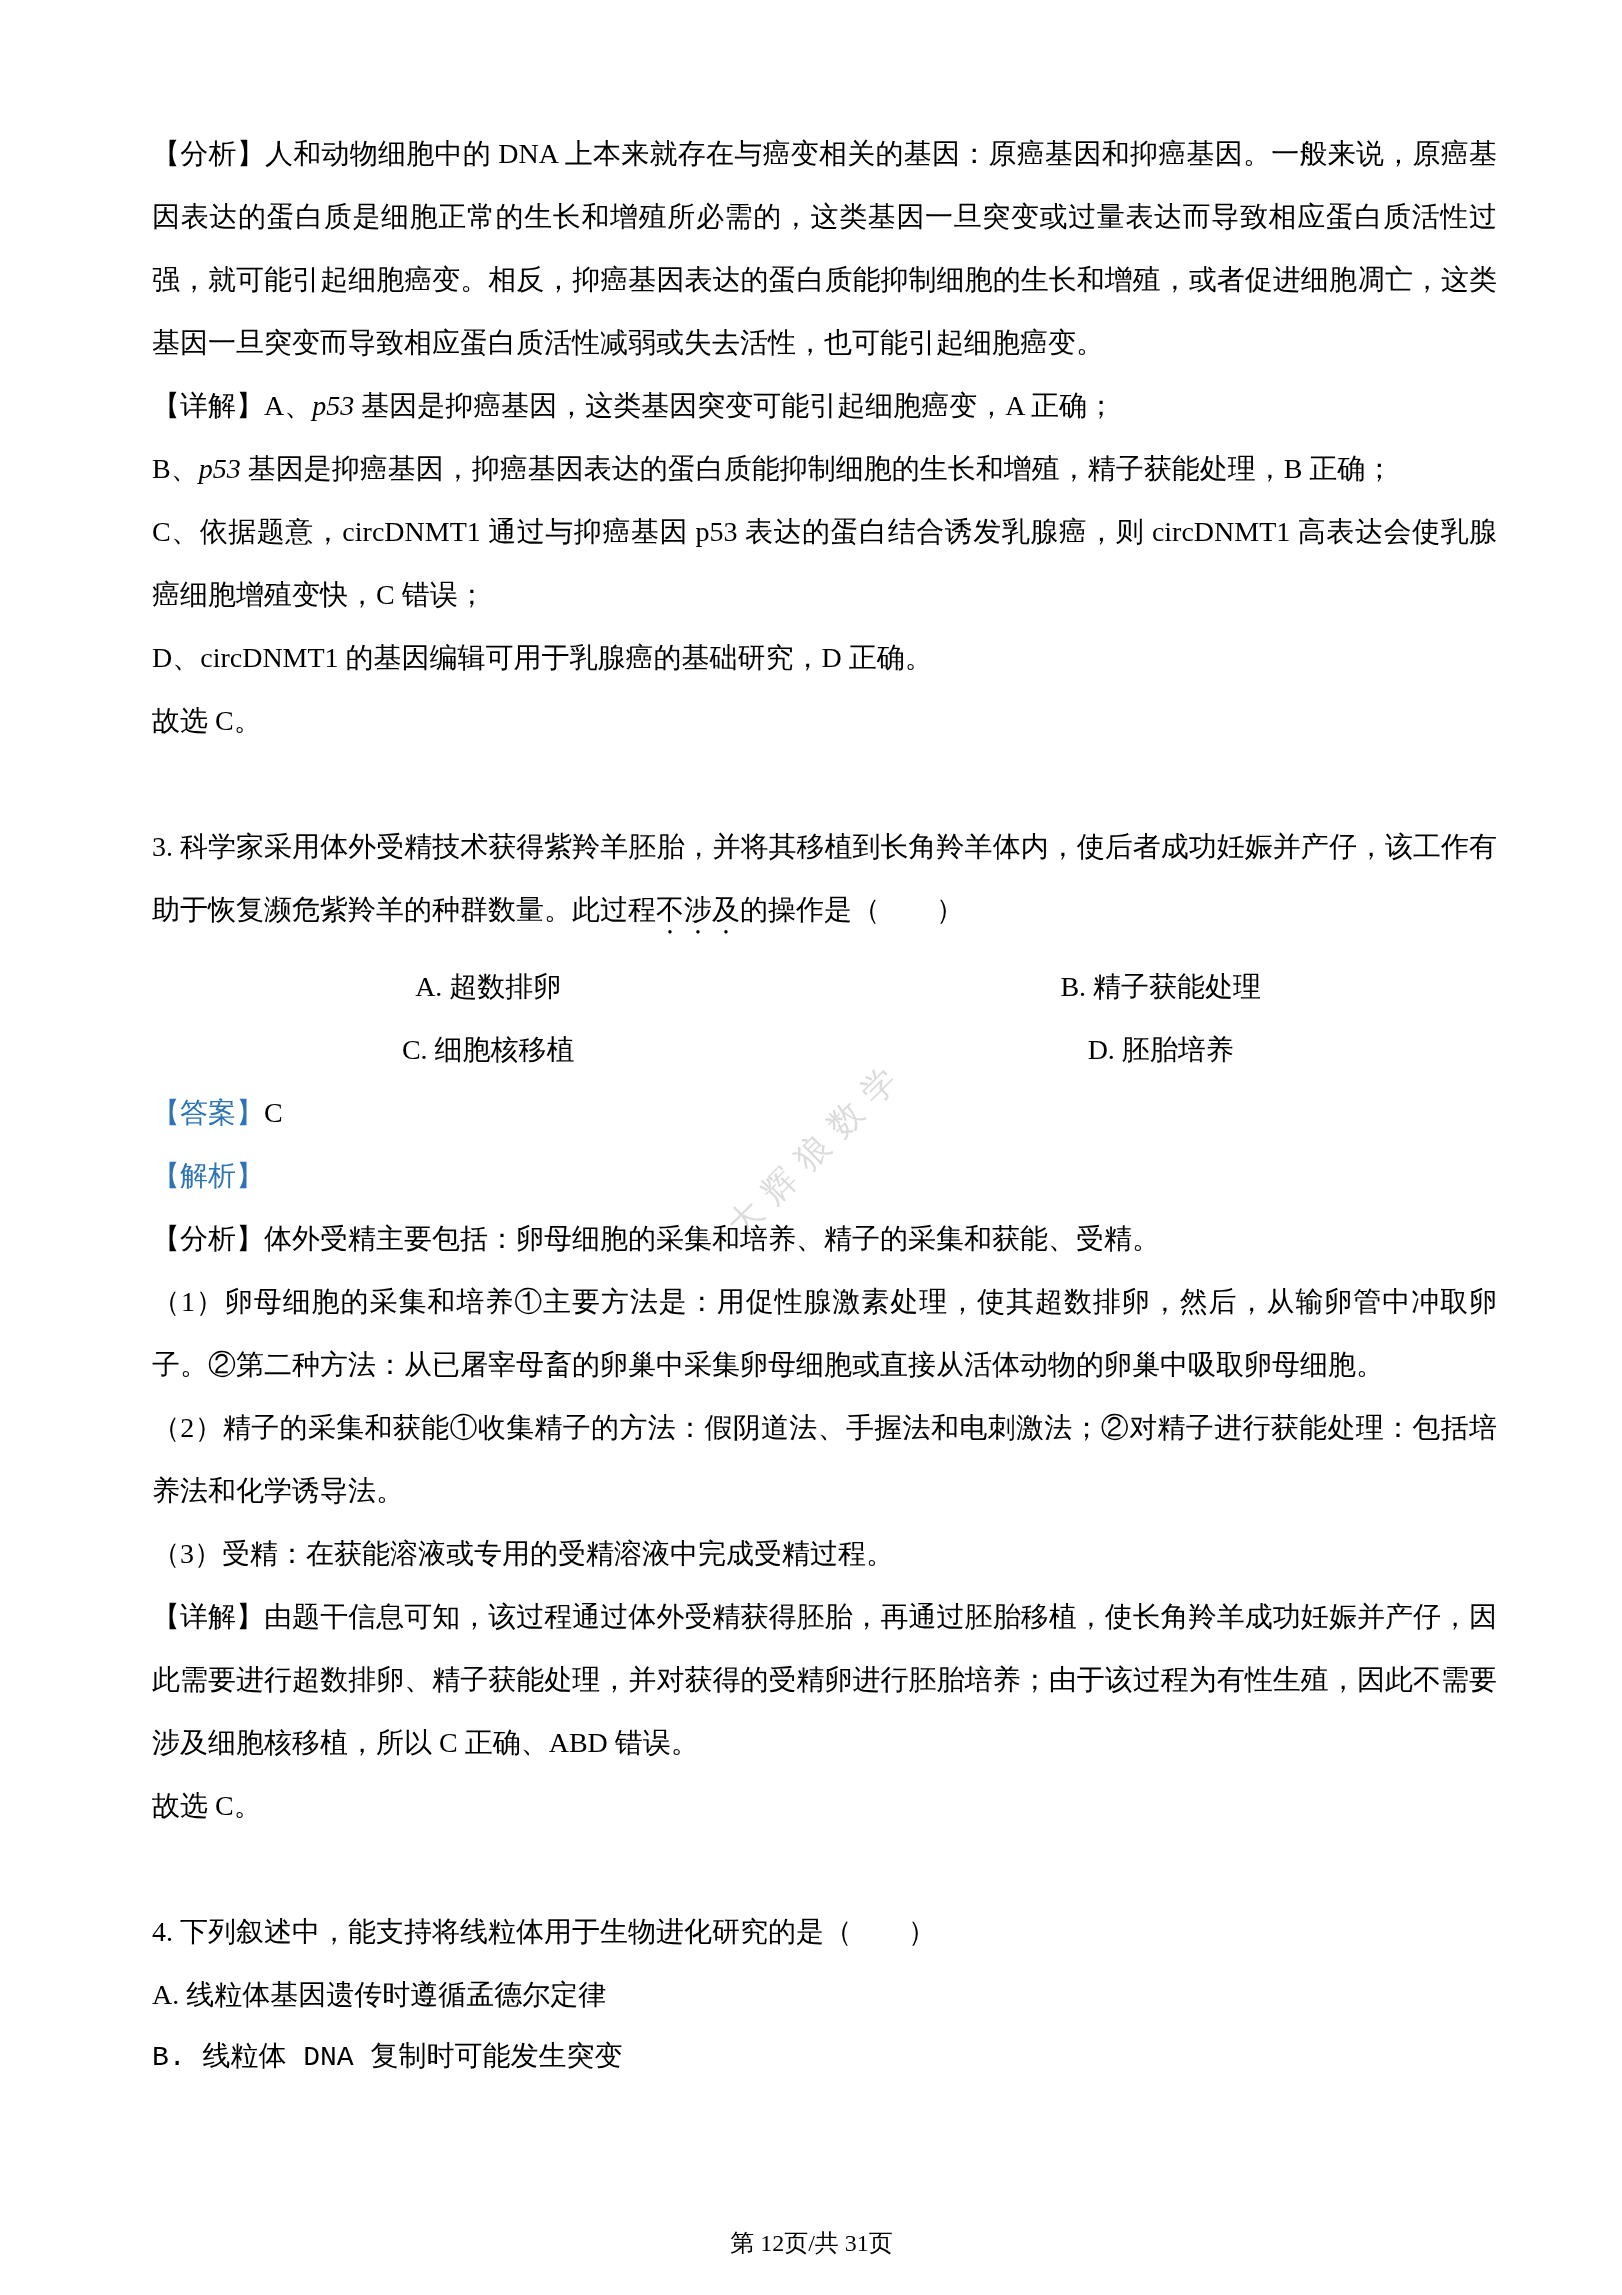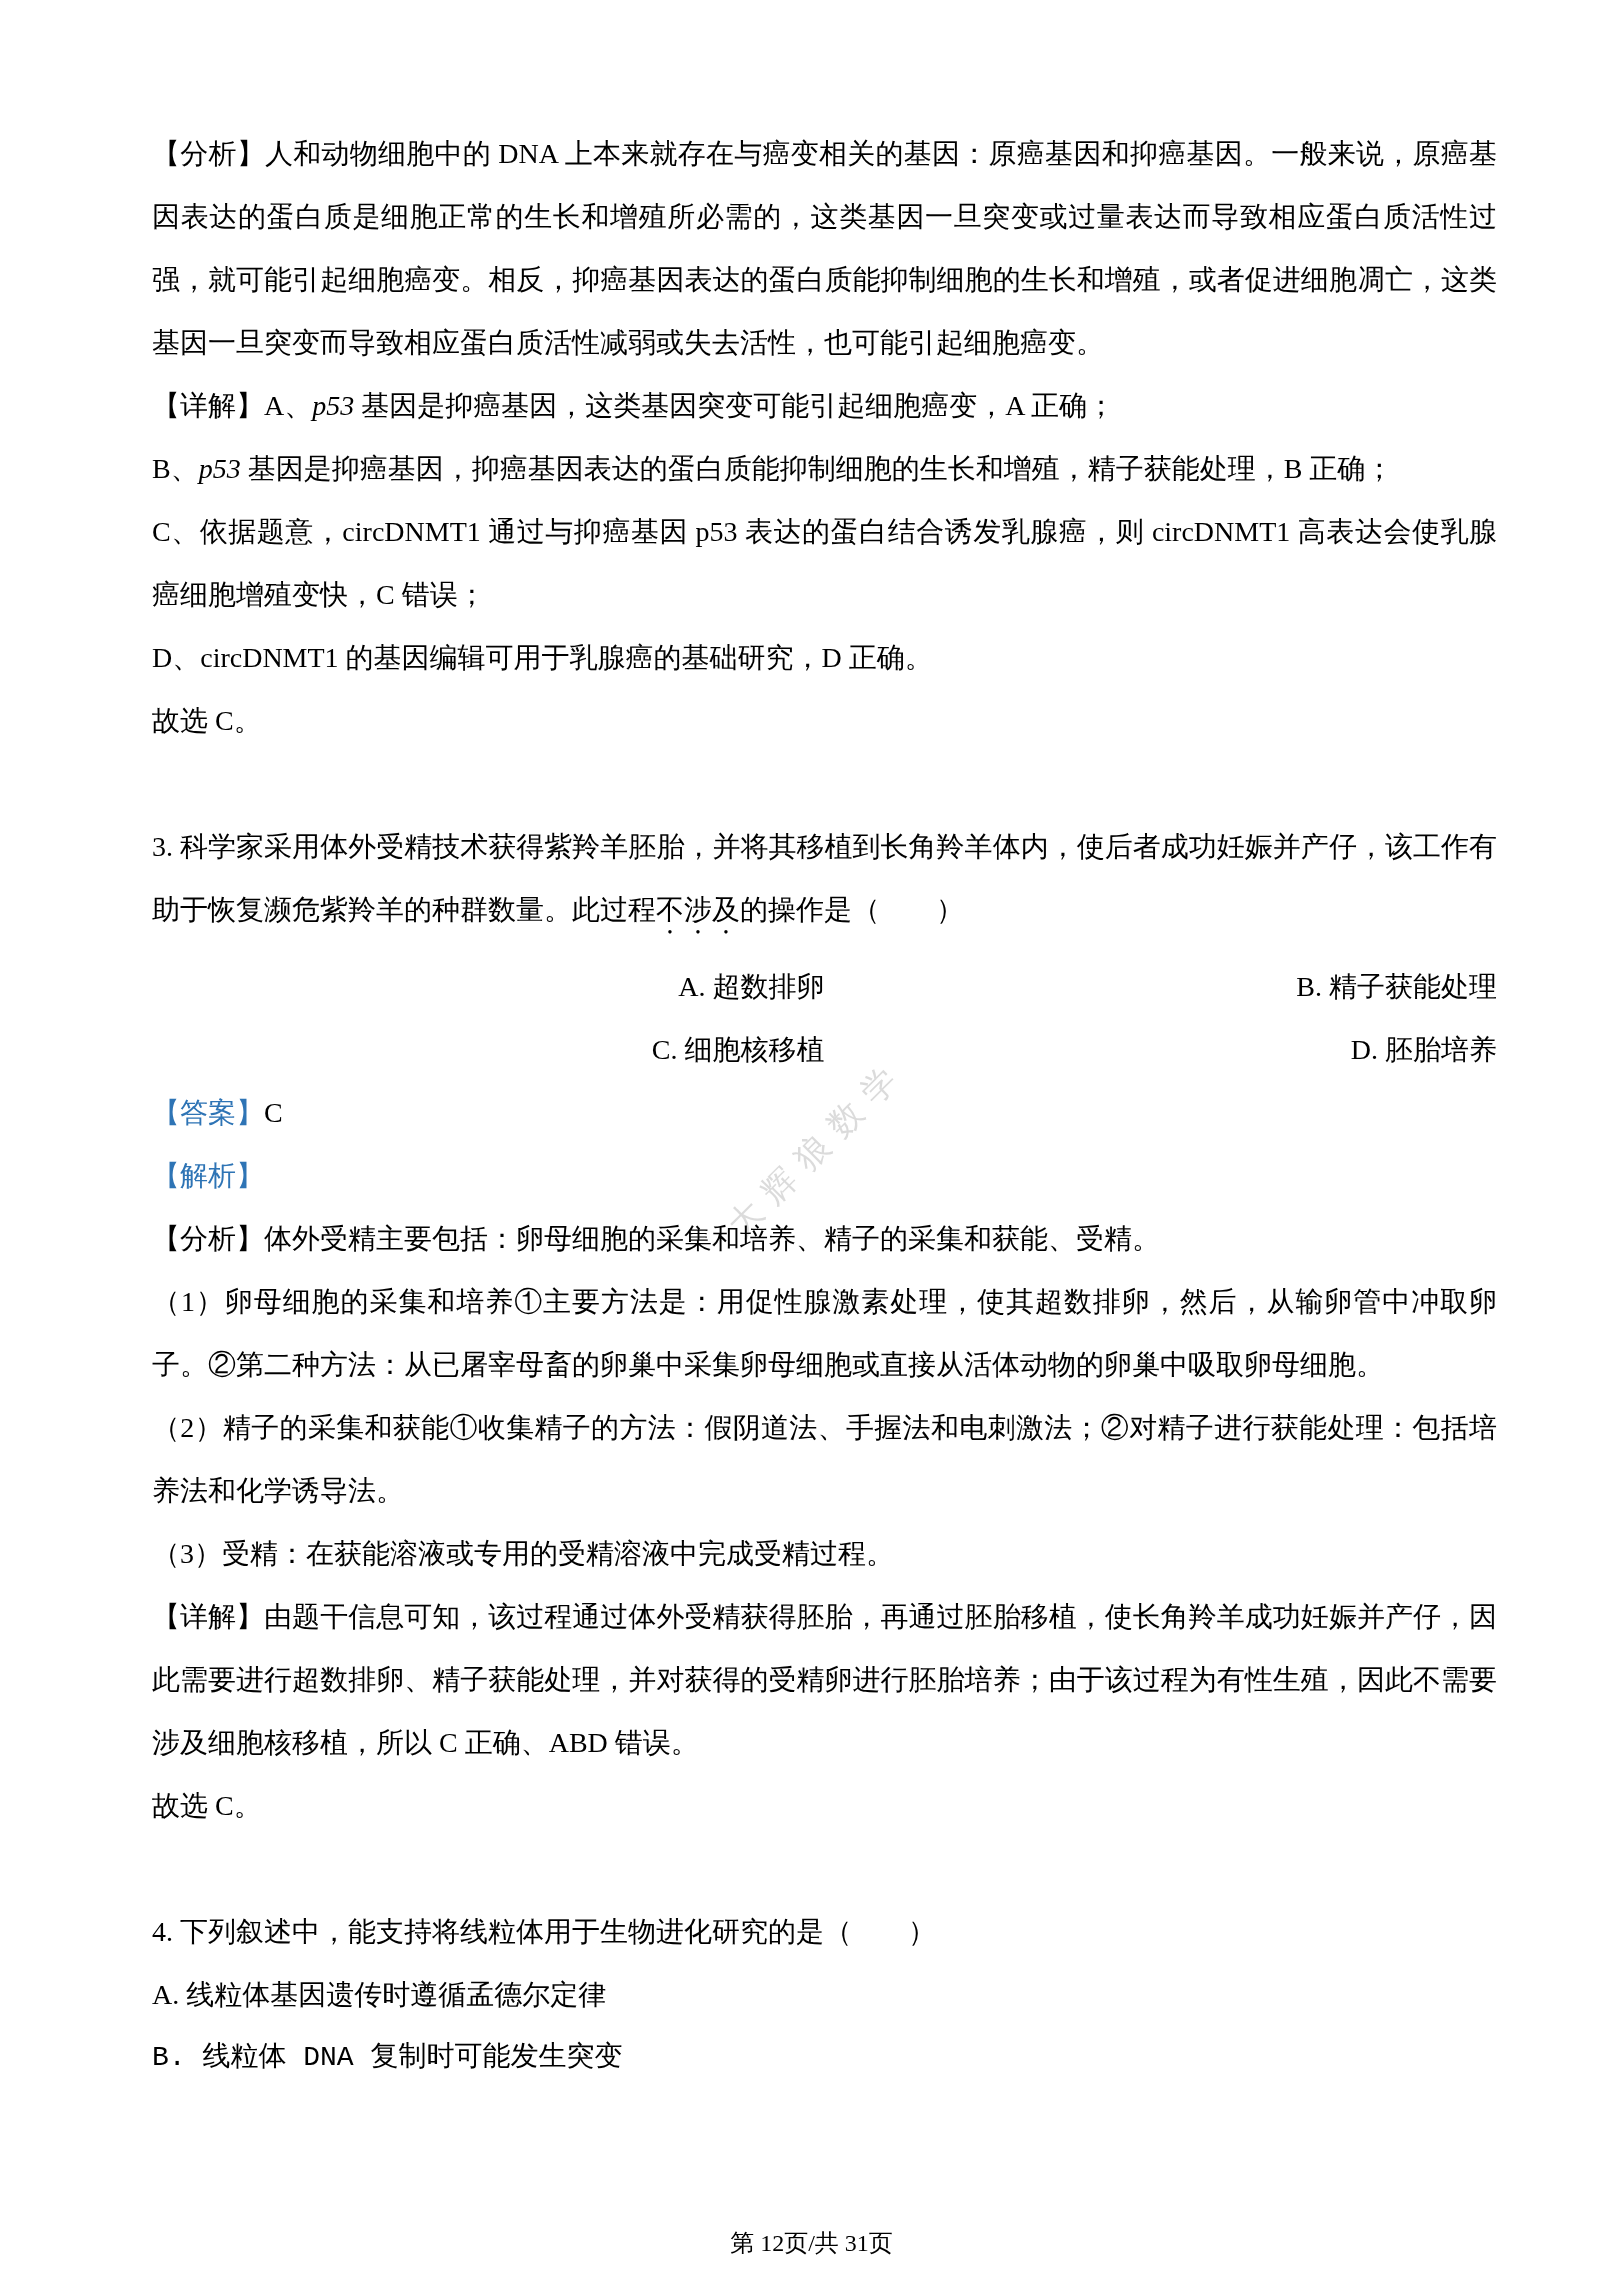--- a/index.html
+++ b/index.html
@@ -23,21 +23,21 @@
   .blue{color:var(--accent,#2E74B5);}
   .italic{font-style:italic;}
   .emph{
     -webkit-text-emphasis:filled dot;
     -webkit-text-emphasis-position:under;
     text-emphasis:filled dot;
     text-emphasis-position:under right;
   }
   .spacer{height:63px;}
   .opt-grid{display:grid;grid-template-columns:1fr 1fr;margin-top:14.4px;}
-  .opt-grid .opt{text-align:right;}
+  .opt-grid .opt{text-align:center;}
   .footer{
     position:absolute;left:0;right:0;top:2220px;
     text-align:center;
     font-size:24px;line-height:46px;
     color:#000;
   }
   .watermark{
     position:absolute;
     left:817px;top:1148px;
     transform:translate(-50%,-50%) rotate(-45deg);

